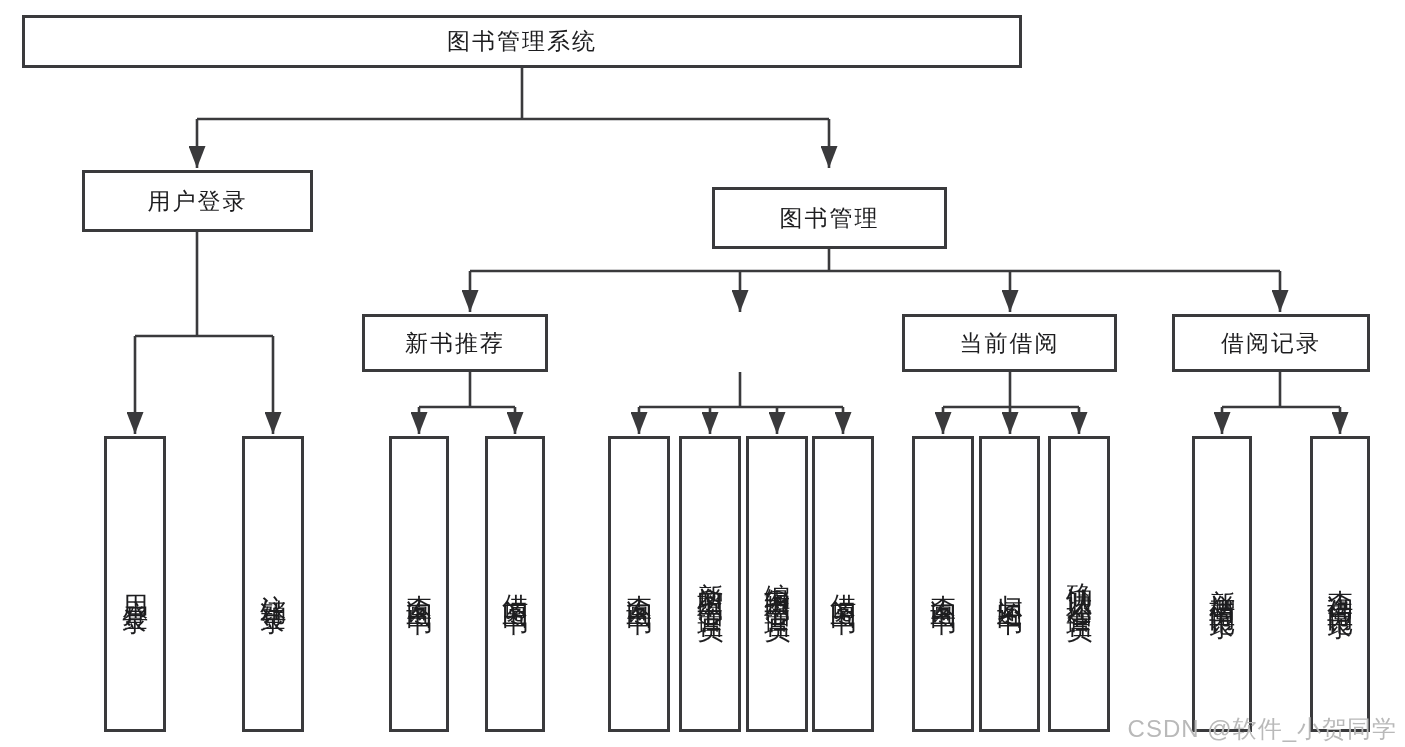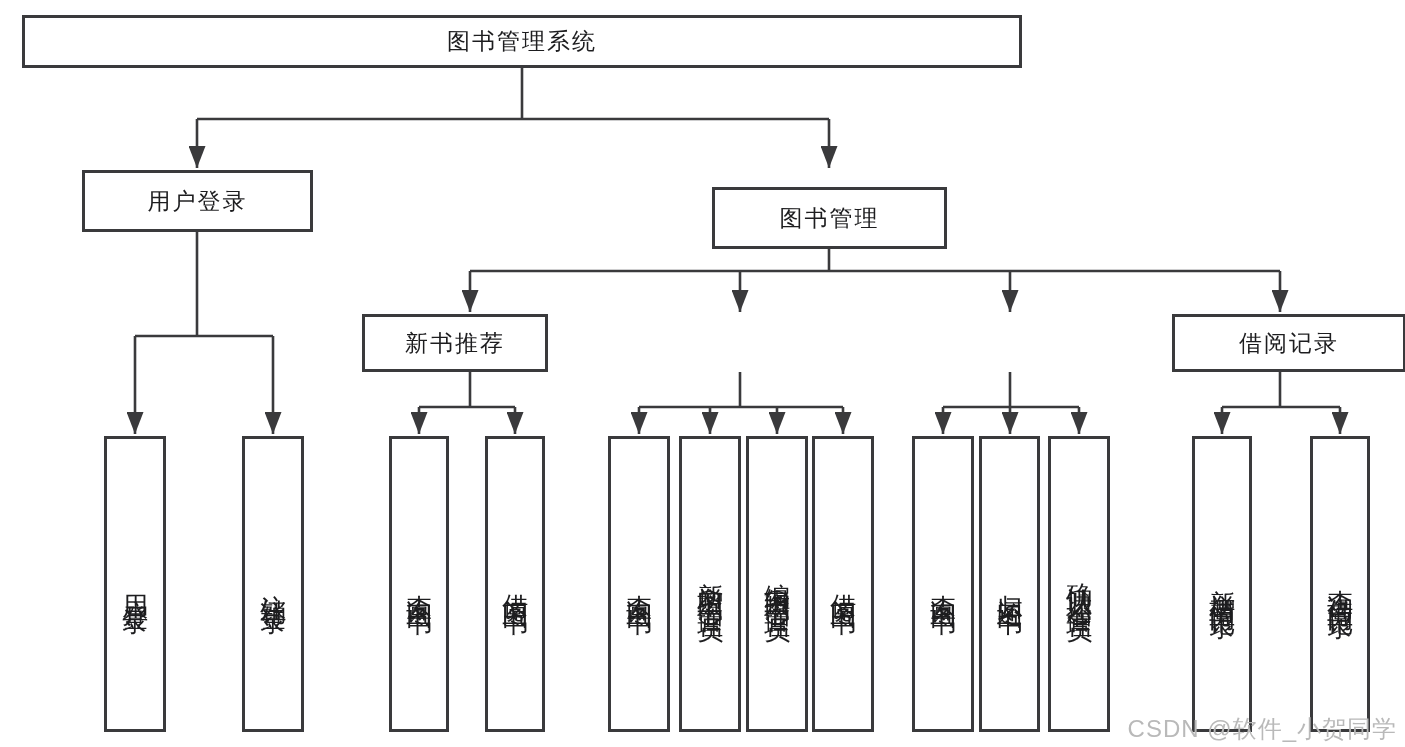--- a/index.html
+++ b/index.html
@@ -62,21 +62,21 @@
     white-space: nowrap;
   }
 
   
   #n-root            { left: 22px;   top: 15px;  width: 1000px; height: 53px; }
   #n-user-login      { left: 82px;   top: 170px; width: 231px;  height: 62px; }
   #n-book-mgmt       { left: 712px;  top: 170px; width: 235px;  height: 62px; margin-top: 17px; }
   #n-new-book-rec    { left: 362px;  top: 314px; width: 186px;  height: 58px; }
   #n-book-borrow     { left: 632px;  top: 314px; width: 215px;  height: 58px; }
   #n-current-borrow  { left: 902px;  top: 314px; width: 215px;  height: 58px; }
-  #n-borrow-records  { left: 1172px; top: 314px; width: 234px;  height: 58px; }
+  #n-borrow-records  { left: 1172px; top: 314px; width: 198px;  height: 58px; }
 
   .leaf { top: 436px; height: 296px; }
   #l-user-login   { left: 104px;  width: 62px; }
   #l-logout       { left: 242px;  width: 62px; }
   #l-nbr-query    { left: 389px;  width: 60px; }
   #l-nbr-borrow   { left: 485px;  width: 60px; }
   #l-bb-query     { left: 608px;  width: 62px; }
   #l-bb-add       { left: 679px;  width: 62px; }
   #l-bb-edit      { left: 746px;  width: 62px; }
   #l-bb-borrow    { left: 812px;  width: 62px; }
@@ -138,20 +138,21 @@
     <line class="cline" x1="1222" y1="407" x2="1222" y2="434" marker-end="url(#arrow)"></line>
     <line class="cline" x1="1340" y1="407" x2="1340" y2="434" marker-end="url(#arrow)"></line>
   </svg>
 
   <div class="node h-node" id="n-root">图书管理系统</div>
 
   <div class="node h-node" id="n-user-login">用户登录</div>
   <div class="node h-node" id="n-book-mgmt">图书管理</div>
 
   <div class="node h-node" id="n-new-book-rec">新书推荐</div>
+  <div class="node h-node" id="n-current-borrow">当前借阅</div>
   <div class="node h-node" id="n-borrow-records">借阅记录</div>
 
   <div class="node leaf" id="l-user-login">用户登录</div>
   <div class="node leaf" id="l-logout">注销登录</div>
 
   <div class="node leaf" id="l-nbr-query">查询图书</div>
   <div class="node leaf" id="l-nbr-borrow">借阅图书</div>
 
   <div class="node leaf" id="l-bb-query">查询图书</div>
   <div class="node leaf" id="l-bb-add">新增图书（管理员）</div>

